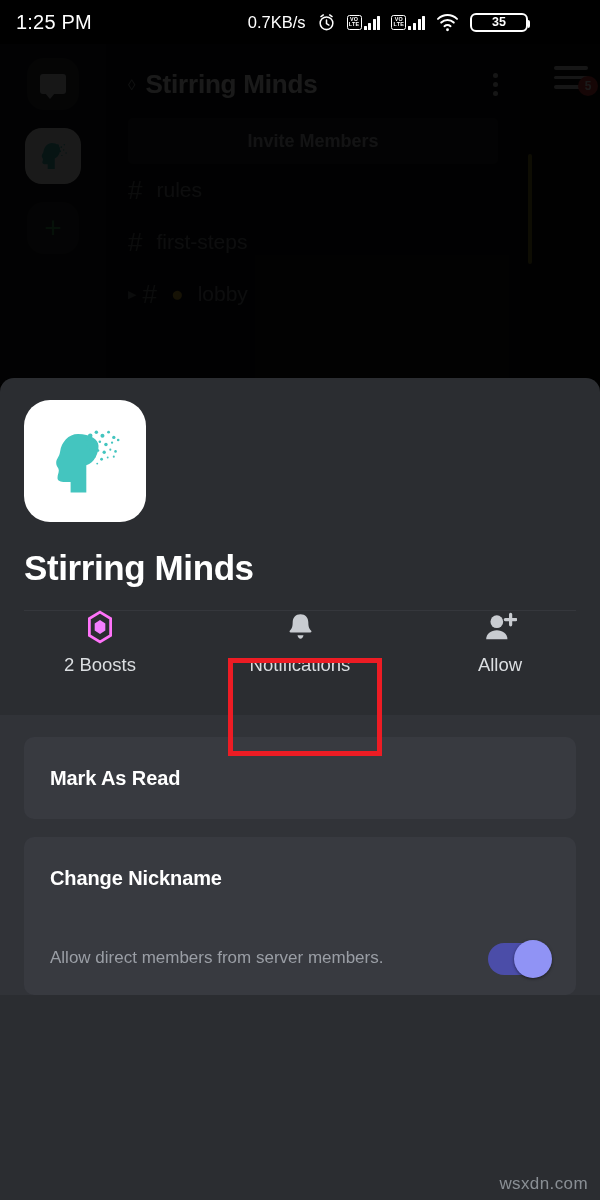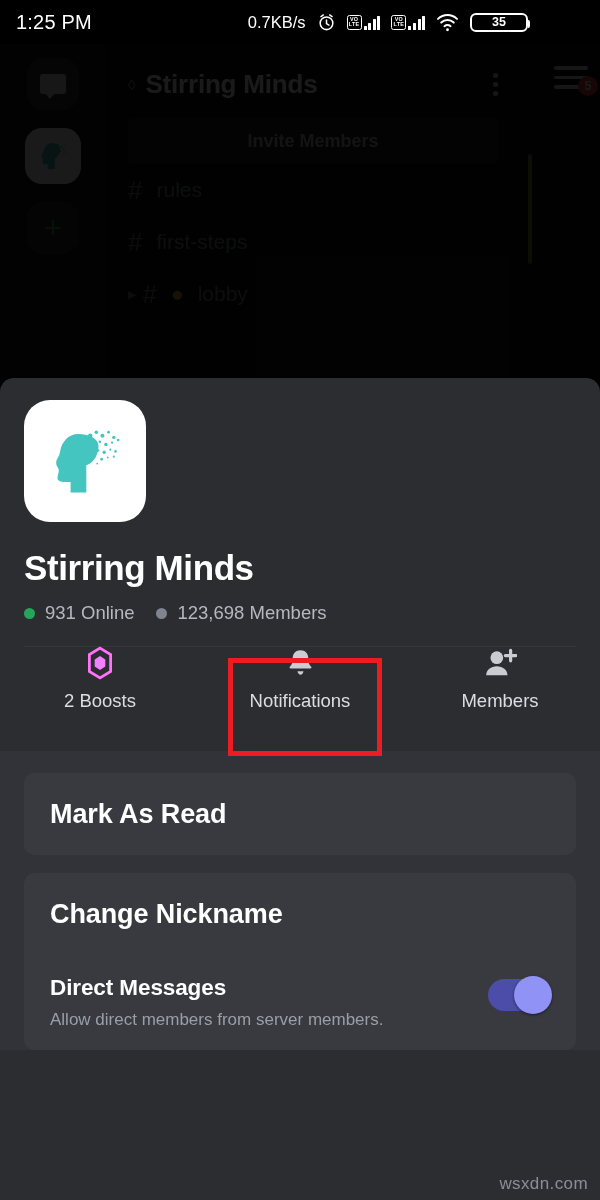--- a/index.html
+++ b/index.html
@@ -209,21 +209,21 @@
   .card {
     background: #383a40;
     border-radius: 10px;
   }
   .card + .card { margin-top: 18px; }
 
   .card-row {
     display: flex; align-items: center;
     padding: 0 26px; min-height: 82px;
   }
-  .card-title { color: #ffffff; font-size: 27px; font-weight: 700; letter-spacing: -.1px; }
+  .card-title { color: #ffffff; font-size: 20px; font-weight: 700; letter-spacing: -.1px; }
 
   .setting {
     display: flex; align-items: flex-start;
     padding: 20px 26px 20px 26px;
   }
   .setting-text { flex: 1; padding-right: 18px; }
   .setting-name { color: #ffffff; font-size: 22.5px; font-weight: 700; letter-spacing: -.1px; }
   .setting-desc { margin-top: 9px; color: #9a9ea5; font-size: 17px; font-weight: 400; }
 
   .toggle {
@@ -391,30 +391,20 @@
             <circle cx="57" cy="30" r="1.4"></circle>
               <circle cx="58" cy="38" r="1.2"></circle>
             <circle cx="88" cy="50" r="1.2"></circle>
               <circle cx="69" cy="58" r="1.1"></circle>
           </g>
         </svg>
       </div>
 
       <div class="server-name">Stirring Minds</div>
 
-      <div class="server-stats">
-        <span class="stat">
-          <span class="stat-dot online"></span>
-          <span class="stat-text">931 Online</span>
-        </span>
-        <span class="stat">
-          <span class="stat-dot members"></span>
-          <span class="stat-text">123,698 Members</span>
-        </span>
-      </div>
 
       <div class="sheet-divider"></div>
     </div>
 
     <div class="actions">
 
       <div class="action">
         <span class="action-ico">
           <svg width="30" height="34" viewBox="0 0 28 32">
             <path d="M14 2l10 6v16l-10 6-10-6V8z" fill="none" stroke="#ff73fa" stroke-width="2.6"></path>
@@ -435,21 +425,21 @@
       </div>
 
       <div class="action">
         <span class="action-ico">
           <svg width="34" height="31" viewBox="0 0 32 28">
             <circle cx="13" cy="8.5" r="6" fill="#c9ccd1"></circle>
             <path d="M3 25c0-5.2 4.5-8.5 10-8.5S23 19.8 23 25z" fill="#c9ccd1"></path>
             <path d="M26 1.5v10M21 6.5h10" stroke="#c9ccd1" stroke-width="3" stroke-linecap="round"></path>
           </svg>
         </span>
-        <span class="action-label">Members</span>
+        <span class="action-label">Allow</span>
       </div>
 
     </div>
 
     <div class="section-gap"></div>
 
     <div class="cards">
 
       <div class="card">
         <div class="card-row">
@@ -457,21 +447,20 @@
         </div>
       </div>
 
       <div class="card">
         <div class="card-row">
           <span class="card-title">Change Nickname</span>
         </div>
 
         <div class="setting">
           <span class="setting-text">
-            <span class="setting-name">Direct Messages</span>
             <span class="setting-desc" style="display:block">Allow direct members from server members.</span>
           </span>
           <span class="toggle on">
             <span class="knob"></span>
           </span>
         </div>
 
       </div>
 
     </div>

